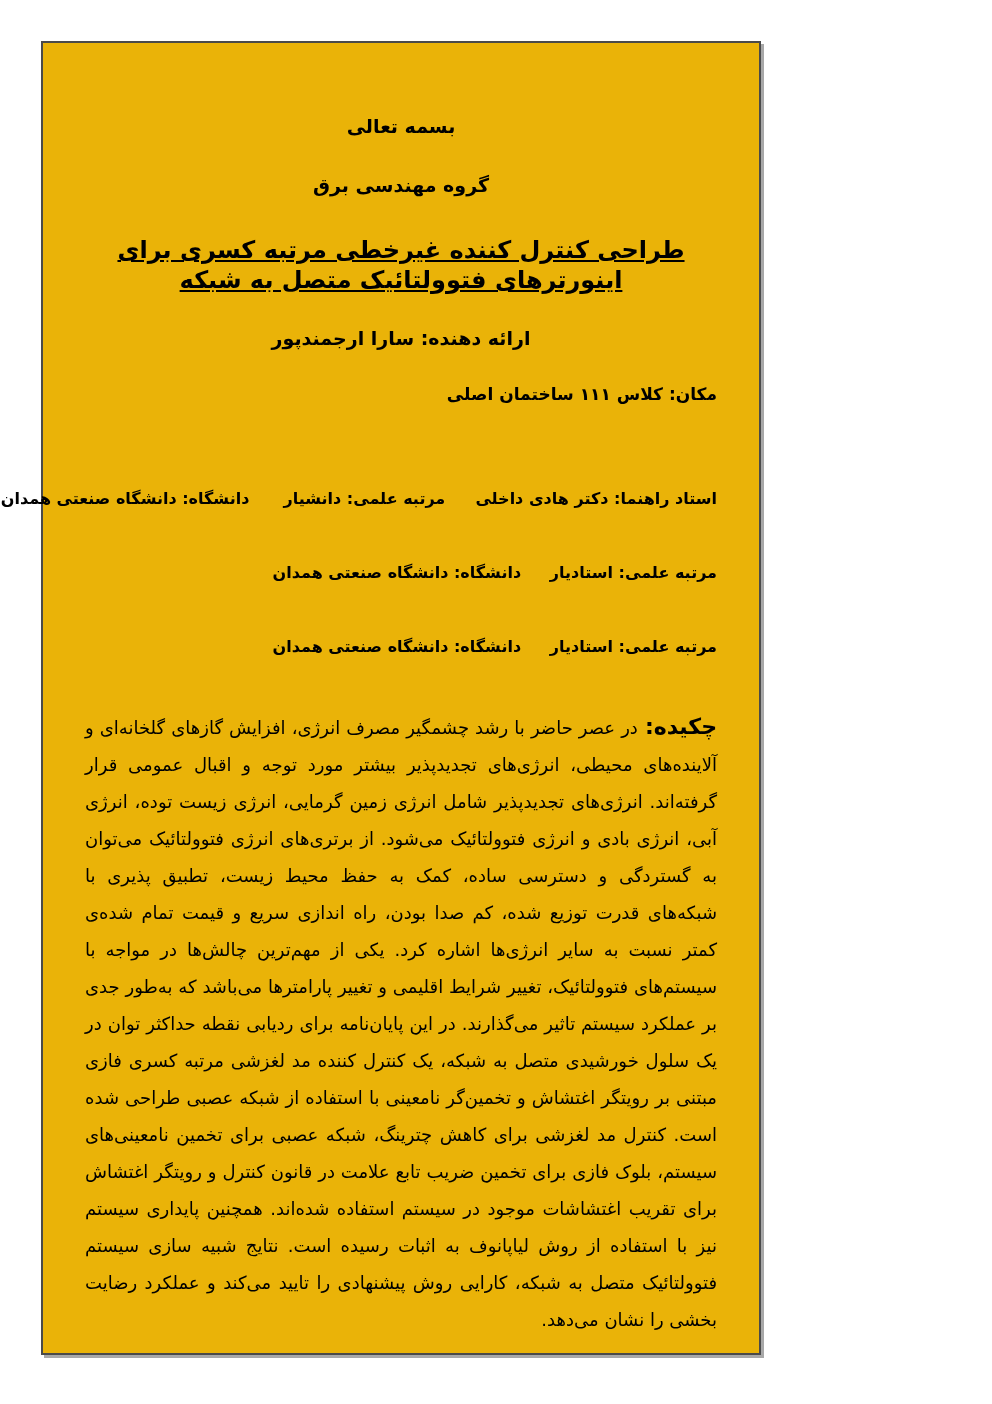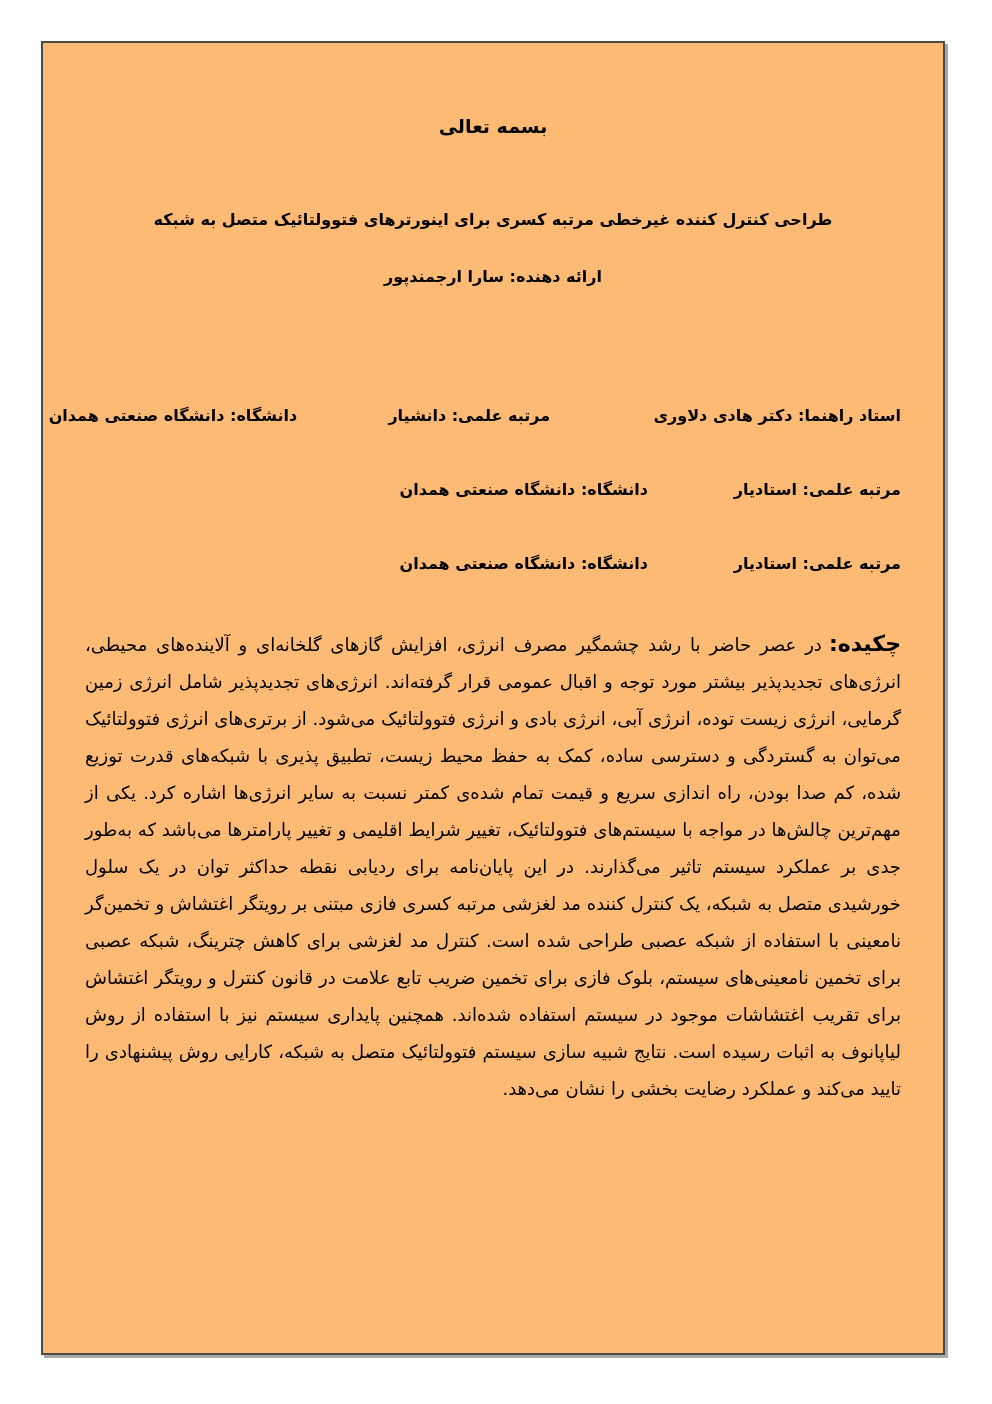--- a/index.html
+++ b/index.html
@@ -15,41 +15,41 @@
     position: relative;
     width: 992px;
     height: 1404px;
     background: #ffffff;
     overflow: hidden;
   }
   .frame {
     position: absolute;
     left: 41px;
     top: 41px;
-    width: 904px;
+    width: 720px;
     height: 1314px;
     border: 2px solid #4a4a4a;
     box-shadow: 3px 3px 0 #a8a8a8;
-    background: #fdba74;
+    background: #eab308;
     box-sizing: border-box;
     direction: rtl;
   }
   .content {
     padding: 0 42px;
   }
   .center-line {
     text-align: center;
     margin: 0;
     font-weight: bold;
   }
   .bismillah    { margin-top: 72px; font-size: 19px; }
   .department   { margin-top: 37px; font-size: 19px; }
   .announcement { margin-top: 37px; font-size: 20px; }
-  .thesis-title { margin-top: 68px; font-size: 16px; line-height: 30px; }
-  .presenter    { margin-top: 32px; font-size: 16px; }
+  .thesis-title { margin-top: 39px; font-size: 24px; line-height: 30px; text-decoration: underline; }
+  .presenter    { margin-top: 32px; font-size: 19px; }
   .when-where {
     margin-top: 35px;
     display: flex;
     justify-content: space-between;
     align-items: baseline;
     font-weight: bold;
     font-size: 17px;
   }
   .when-where .loc { padding-inline-end: 42px; } 
   .committee { margin-top: 64px; }
@@ -78,33 +78,35 @@
 </style>
 </head>
 <body>
 
 <div class="page">
   <div class="frame">
     <div class="content">
 
       <p class="center-line bismillah">بسمه تعالی</p>
 
+      <p class="center-line department">گروه مهندسی برق</p>
 
 
       <p class="center-line thesis-title">طراحی کنترل کننده غیرخطی مرتبه کسری برای اینورترهای فتوولتائیک متصل به شبکه</p>
 
       <p class="center-line presenter">ارائه دهنده: سارا ارجمندپور</p>
 
       <div class="when-where">
+        <span class="loc">مکان: کلاس ۱۱۱ ساختمان اصلی</span>
       </div>
 
       <div class="committee">
 
         <div class="committee-row">
-          <span class="cell name">استاد راهنما: دکتر هادی دلاوری</span>
+          <span class="cell name">استاد راهنما: دکتر هادی داخلی</span>
           <span class="cell rank">مرتبه علمی: دانشیار</span>
           <span class="cell univ">دانشگاه: دانشگاه صنعتی همدان</span>
         </div>
 
         <div class="committee-row">
           <span class="cell rank">مرتبه علمی: استادیار</span>
           <span class="cell univ">دانشگاه: دانشگاه صنعتی همدان</span>
         </div>
 
         <div class="committee-row">

